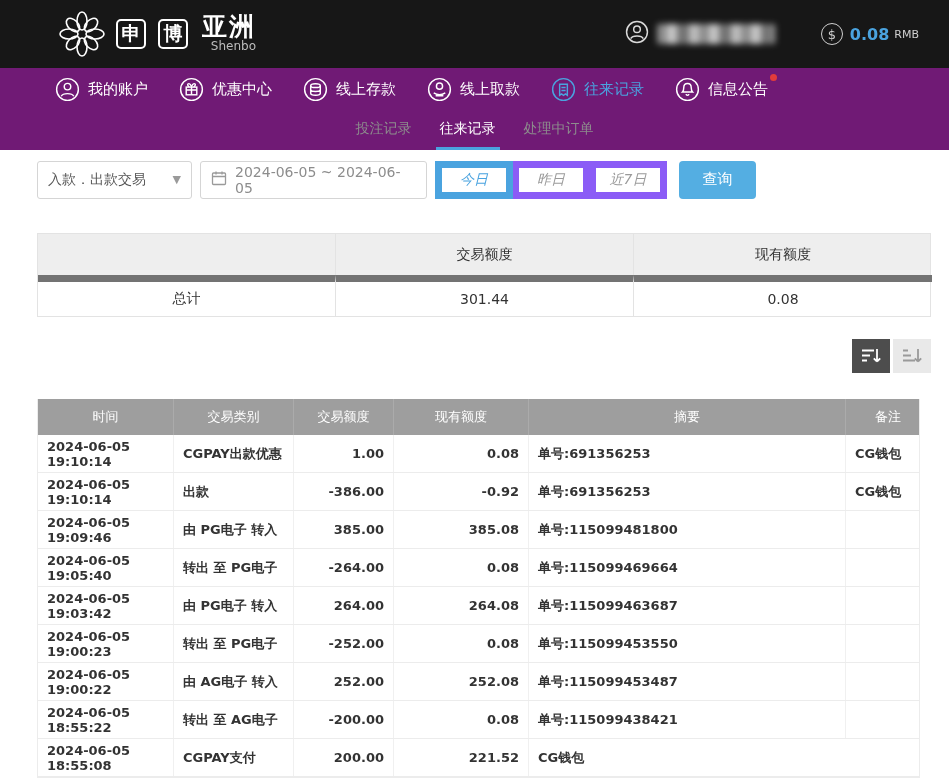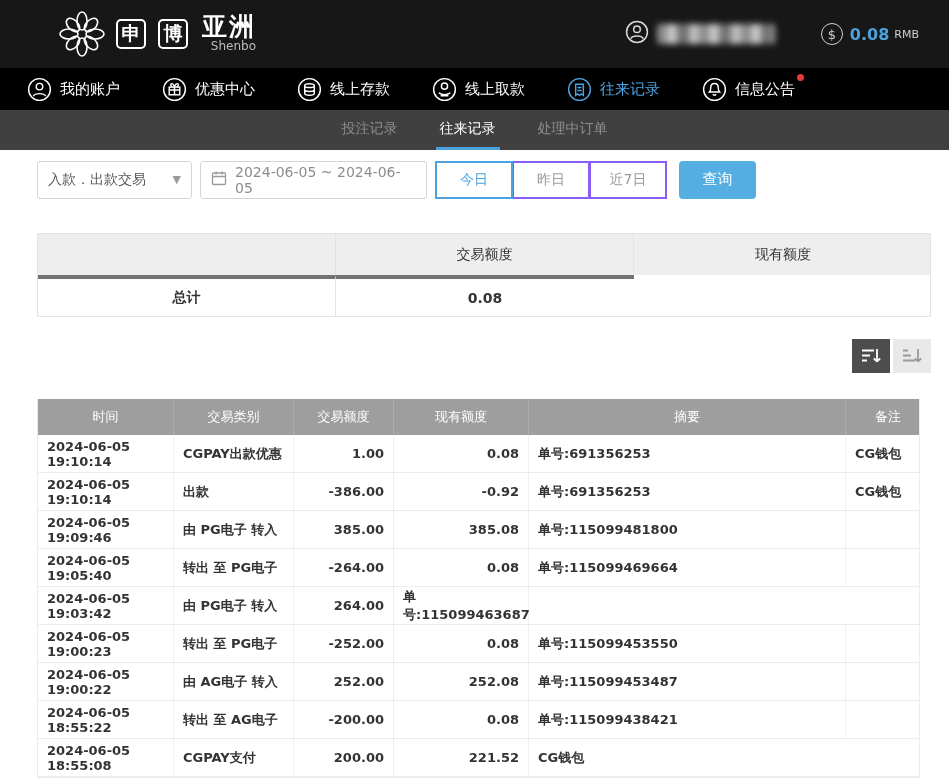--- a/index.html
+++ b/index.html
@@ -21,62 +21,62 @@
   .user-chip { display:flex; align-items:center; gap:8px; }
   .blurred { width:118px; height:20px; border-radius:2px; opacity:.9; filter:blur(3px);
     background:repeating-linear-gradient(90deg,#9a9a9a 0 10px,#d8d8d8 10px 20px,#7d7d7d 20px 32px,#cfcfcf 32px 42px); }
   .balance { display:flex; align-items:center; gap:7px; }
   .dollar-circ { width:22px; height:22px; border:1.5px solid #cfcfcf; border-radius:50%;
     color:#cfcfcf; font-size:13px; display:flex; align-items:center; justify-content:center; }
   .balance-amt { color:#4aa3df; font-size:16px; font-weight:bold; }
   .balance-cur { color:#cfcfcf; font-size:11px; margin-left:-2px; }
 
   
-  .navbar { height:42px; background:#000000; display:flex; align-items:center;
-    padding-left:27px; gap:42px; }
+  .navbar { height:42px; background:#701a75; display:flex; align-items:center;
+    padding-left:55px; gap:31px; }
   .nav-item { display:flex; align-items:center; gap:8px; color:#fff; font-size:15px;
     cursor:pointer; position:relative; }
   .nav-item .nav-ico { display:flex; color:inherit; }
   .nav-item.active { color:#4aa3df; }
   .red-dot { position:absolute; top:-3px; right:-9px; width:7px; height:7px;
     background:#e23b3b; border-radius:50%; }
 
   
-  .subnav { height:40px; background:#404040; display:flex; justify-content:center; gap:34px; }
+  .subnav { height:40px; background:#701a75; display:flex; justify-content:center; gap:20px; }
   .subnav-item { color:#8d8d8d; font-size:14px; line-height:37px; padding:0 4px;
     cursor:pointer; border-bottom:3px solid transparent; }
   .subnav-item.active { color:#fff; border-bottom-color:#4aa3df; }
 
   
   .filters { display:flex; align-items:center; margin:14px 11px 0 37px; height:31px; }
   .select-box { width:155px; height:38px; border:1px solid #d5d5d5; border-radius:3px;
     display:flex; align-items:center; justify-content:space-between; padding:0 10px;
     color:#555; font-size:14px; cursor:pointer; }
   .select-box .chev { color:#9a9a9a; font-size:11px; }
   .date-box { width:227px; height:38px; border:1px solid #d5d5d5; border-radius:3px;
     display:flex; align-items:center; gap:8px; padding:0 10px; margin-left:8px;
     color:#8d8d8d; font-size:14px; cursor:pointer; }
   .quick-group { display:flex; margin-left:8px; }
-  .quick-btn { width:78px; height:38px; background:#fff; border:2px solid #8b5cf6;
+  .quick-btn { width:78px; height:38px; background:#fff; border:7px solid #8b5cf6;
     color:#9a9a9a; font-size:14px; display:flex; align-items:center; justify-content:center;
-    cursor:pointer; margin-left:-1px; }
+    cursor:pointer; margin-left:-1px;font-style:italic; }
   .quick-btn:first-child { margin-left:0; }
   .quick-btn.active { border-color:#4aa3df; color:#4aa3df; position:relative; z-index:1; }
   .search-btn { width:77px; height:38px; margin-left:12px; background:#54aee2; border:none;
     border-radius:4px; color:#fff; font-size:15px; cursor:pointer;
     font-family:"DejaVu Sans","Liberation Sans",sans-serif; }
 
   
   .summary { width:894px; margin:38px 0 0 37px; border:1px solid #e3e3e3; font-size:14px; }
   .summary .srow { display:grid; grid-template-columns:298px 298px 298px; }
   .summary .shead { background:#eee; color:#333; }
   .summary .scell { height:41px; display:flex; align-items:center; justify-content:center;
     border-right:1px solid #e3e3e3; color:#333; }
   .summary .scell:last-child { border-right:none; }
-  .summary .sbody .scell { border-top:4px solid #737373;font-weight:bold; }
+  .summary .sbody .scell { border-top:7px solid #737373; }
 
   
   .sort-bar { width:894px; margin:22px 0 0 37px; display:flex; justify-content:flex-end; gap:3px; }
   .sort-btn { width:38px; height:34px; display:flex; align-items:center; justify-content:center;
     cursor:pointer; border:none; }
   .sort-btn.dark { background:#4d4d4d; }
   .sort-btn.light { background:#e9e9e9; }
 
   
   .dtable { width:883px; margin:26px 0 0 37px; font-size:13px; border:1px solid #ececec; border-top:none; }
@@ -225,20 +225,21 @@
 </div>
 
 <div class="summary">
   <div class="srow shead">
     <div class="scell"></div>
     <div class="scell">交易额度</div>
     <div class="scell">现有额度</div>
   </div>
   <div class="srow sbody">
     <div class="scell">总计</div>
+    <div class="scell">301.44</div>
     <div class="scell">0.08</div>
   </div>
 </div>
 
 <div class="sort-bar">
   <button class="sort-btn dark">
     <svg width="20" height="18" viewBox="0 0 20 18">
       <path d="M1 3.5h12M1 8.5h8M1 13.5h5" stroke="#fff" stroke-width="2" fill="none"></path>
       <path d="M16 2v12.5M16 14.5l-3.2-3.2M16 14.5l3.2-3.2" stroke="#fff" stroke-width="1.8" fill="none"></path>
     </svg>
@@ -290,20 +291,21 @@
       <div class="td">转出 至 PG电子</div>
       <div class="td num">-264.00</div>
       <div class="td num">0.08</div>
       <div class="td">单号:115099469664</div>
       <div class="td"></div>
     </div>
     <div class="tr">
       <div class="td">2024-06-05 19:03:42</div>
       <div class="td">由 PG电子 转入</div>
       <div class="td num">264.00</div>
+      <div class="td num">264.08</div>
       <div class="td">单号:115099463687</div>
       <div class="td"></div>
     </div>
     <div class="tr">
       <div class="td">2024-06-05 19:00:23</div>
       <div class="td">转出 至 PG电子</div>
       <div class="td num">-252.00</div>
       <div class="td num">0.08</div>
       <div class="td">单号:115099453550</div>
       <div class="td"></div>

